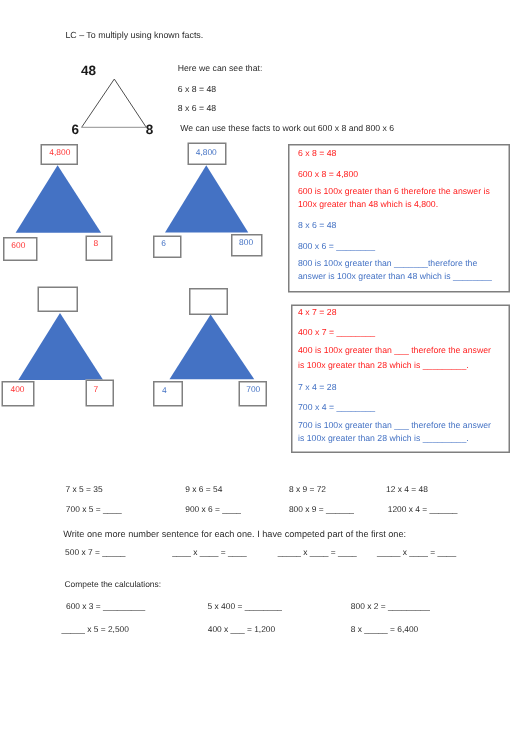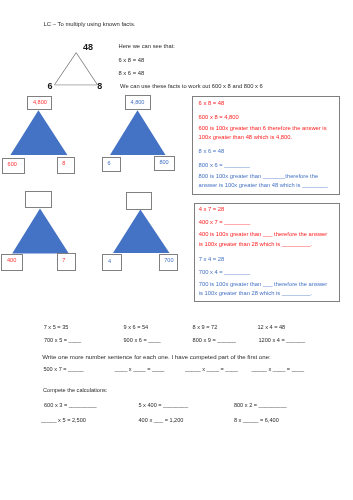--- a/index.html
+++ b/index.html
@@ -45,21 +45,21 @@
 <body>
 
 <div class="page">
   <div class="abs lc">LC – To multiply using known facts.</div>
 
   <svg class="abs" style="left:50px;top:48px;width:54px;height:42px;" viewBox="0 0 54 42">
     <path d="M26.2,4.7 L47.5,36.9" fill="none" stroke="#4a4a4a" stroke-width="0.65"></path>
     <path d="M26.2,4.7 L4.4,36.9" fill="none" stroke="#4a4a4a" stroke-width="0.65"></path>
     <path d="M4.4,36.9 L47.5,36.9" fill="none" stroke="#a6a6a6" stroke-width="0.9"></path>
   </svg>
-  <div class="abs lbl" style="left:83px;top:43.3px;">48</div>
+  <div class="abs lbl" style="left:54px;top:43.3px;">48</div>
   <div class="abs lbl" style="left:47.6px;top:82.1px;">6</div>
   <div class="abs lbl" style="left:97.2px;top:82.1px;">8</div>
 
   <div class="abs hdr" style="left:118.5px;top:43.3px;">Here we can see that:</div>
   <div class="abs hdr" style="left:118.5px;top:56.5px;">6 x 8 = 48</div>
   <div class="abs hdr" style="left:118.5px;top:70.2px;">8 x 6 = 48</div>
   <div class="abs hdr" style="left:120.1px;top:82.6px;">We can use these facts to work out 600 x 8 and 800 x 6</div>
 
   <div class="tbox" style="left:192.3px;top:95.9px;width:147.9px;height:99.3px;">
     <p class="red-t l1">6 x 8 = 48</p>

